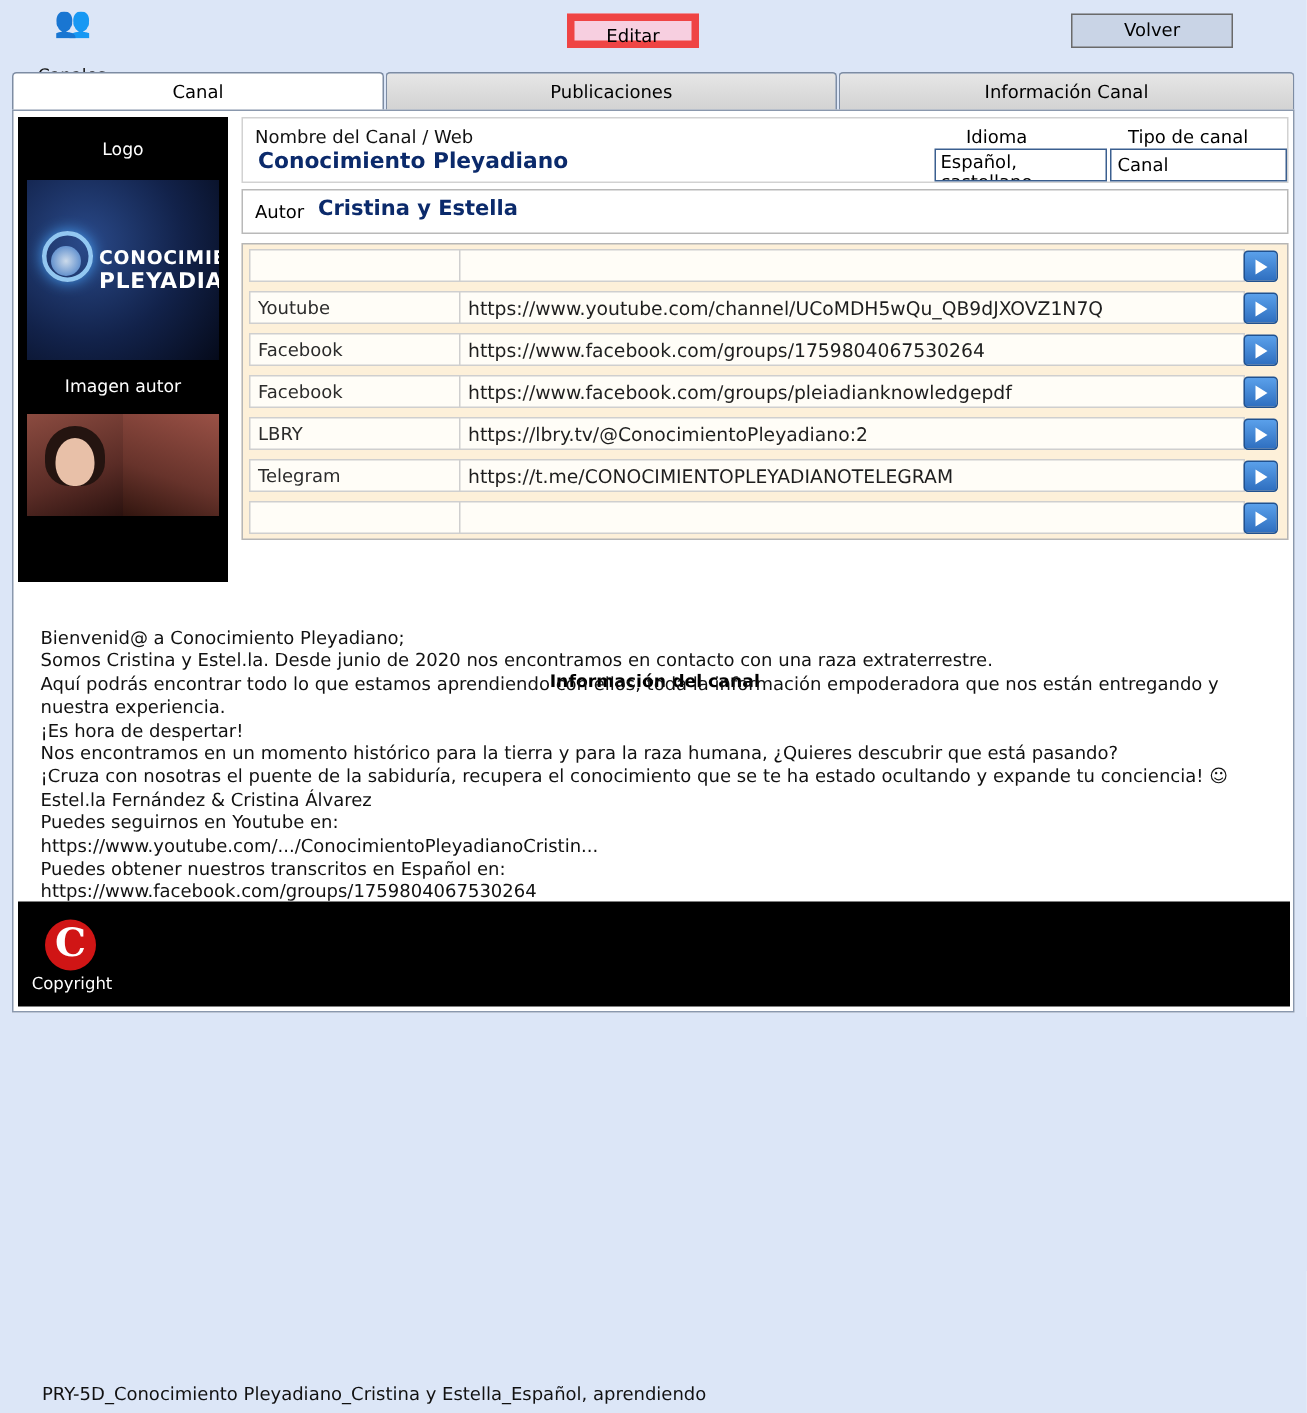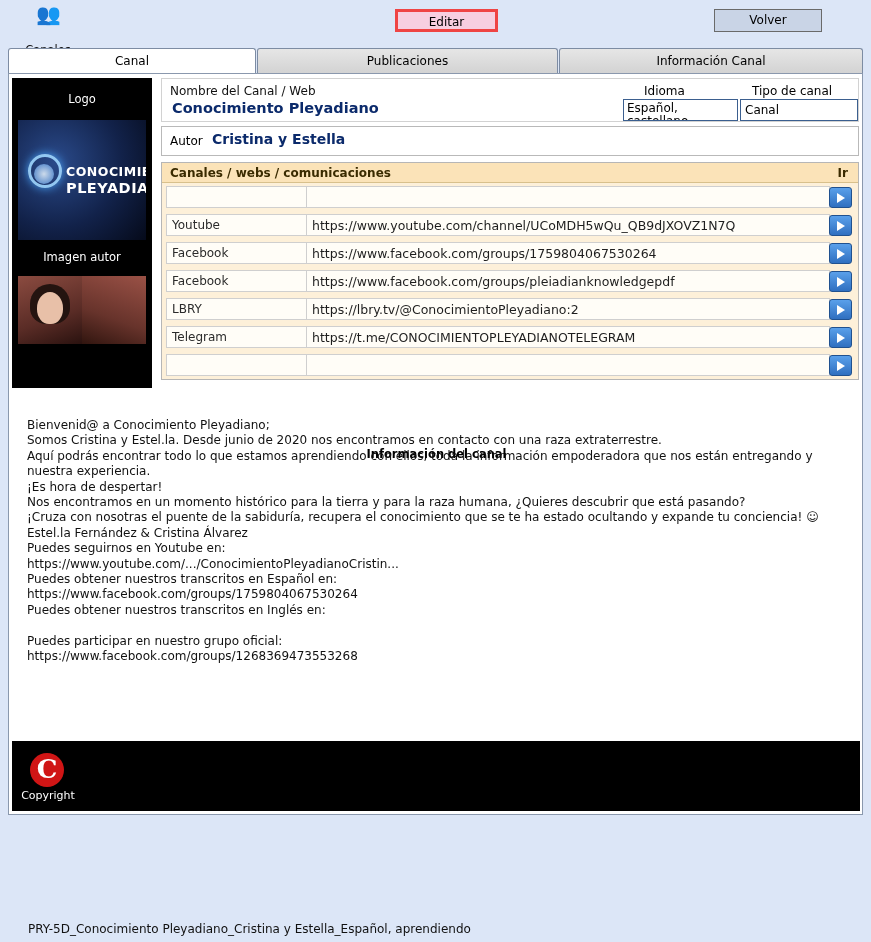--- a/index.html
+++ b/index.html
@@ -36,24 +36,24 @@
     font-size: 20px;
     letter-spacing: -2px;
   }
   .channels-label {
     font-size: 11.5px;
     color: #111;
     margin-top: 17px;
   }
   .btn-editar {
     position: absolute;
-    left: 395px; top: 9px;
-    width: 103px; height: 23px;
+    left: 378px; top: 9px;
+    width: 88px; height: 23px;
     background: #f7cfe0;
-    border: 3px solid #ef4444;
+    border: 5px solid #ef4444;
     font-size: 12px;
     text-align: center;
     line-height: 21px;
     cursor: pointer;
   }
   .btn-volver {
     position: absolute;
     left: 714px; top: 9px;
     width: 108px; height: 23px;
     background: #c9d4e6;
@@ -89,21 +89,21 @@
     font-weight: normal;
   }
   .tab-1 { left: 0;   width: 248px; }
   .tab-2 { left: 249px; width: 301px; }
   .tab-3 { left: 551px; width: 304px; }
 
   
   .panel {
     position: absolute;
     left: 8px; top: 73px;
-    width: 855px; height: 742px;
+    width: 855px; height: 602px;
     background: #ffffff;
     border: 1px solid #8a98ad;
   }
 
   
   .leftcol {
     position: absolute;
     left: 3px; top: 4px;
     width: 140px; height: 310px;
     background: #000;
@@ -440,24 +440,20 @@
         <div class="in-idioma">Español, castellano</div>
         <div class="in-tipo">Canal</div>
       </div>
 
       <div class="autor-box">
         <div class="lbl">Autor</div>
         <div class="val">Cristina y Estella</div>
       </div>
 
       <div class="links-table">
-        <div class="lt-head">
-          <div class="t">Canales / webs / comunicaciones</div>
-          <div class="ir">Ir</div>
-        </div>
 
         <div class="lt-row">
           <div class="cell-name"></div>
           <div class="cell-url"></div>
           <div class="go-btn">
               <div class="tri"></div>
             </div>
         </div>
         <div class="lt-row">
           <div class="cell-name">Youtube</div>

